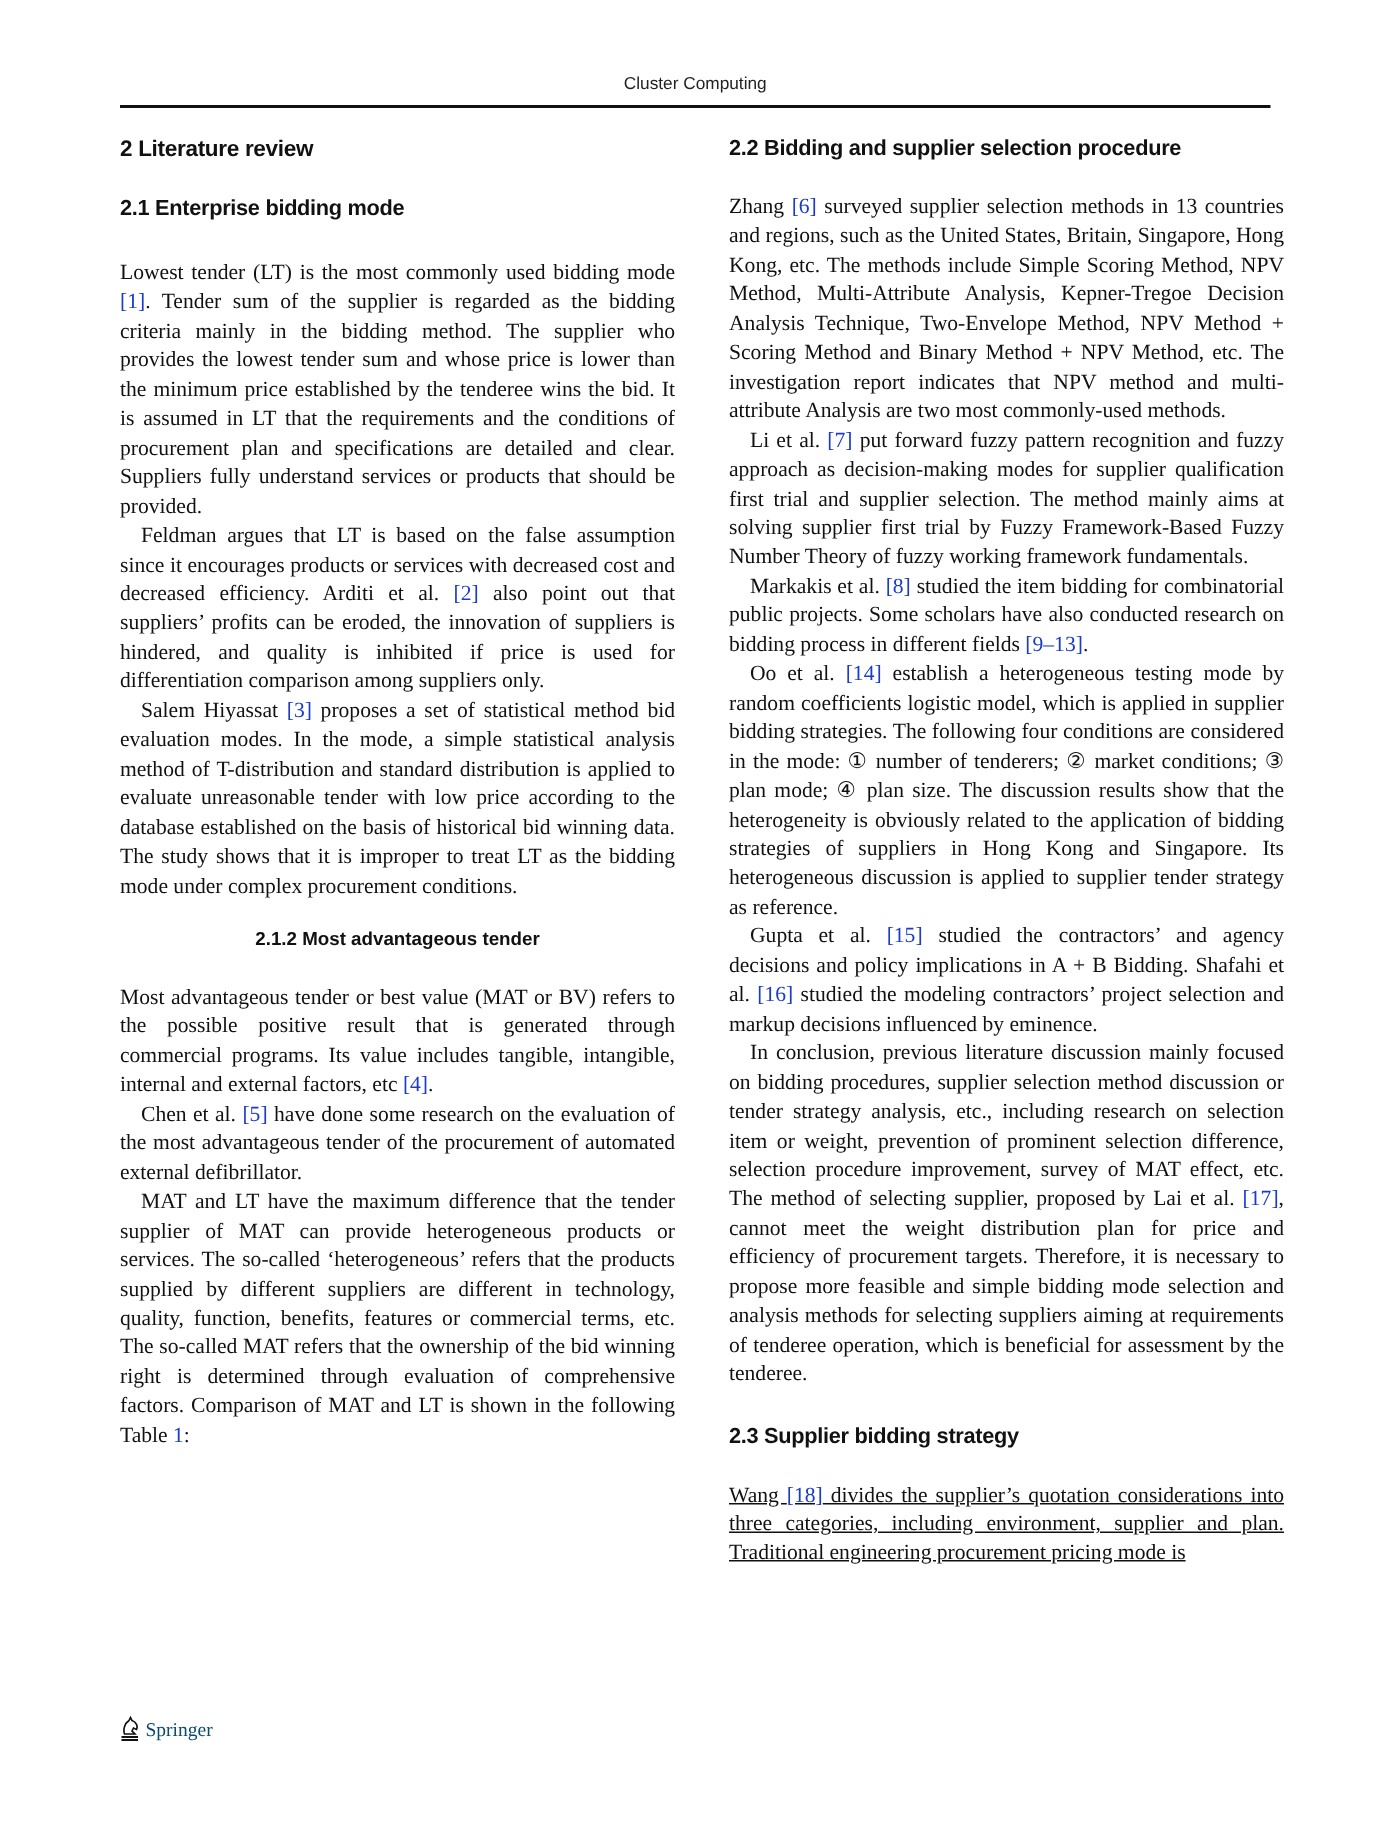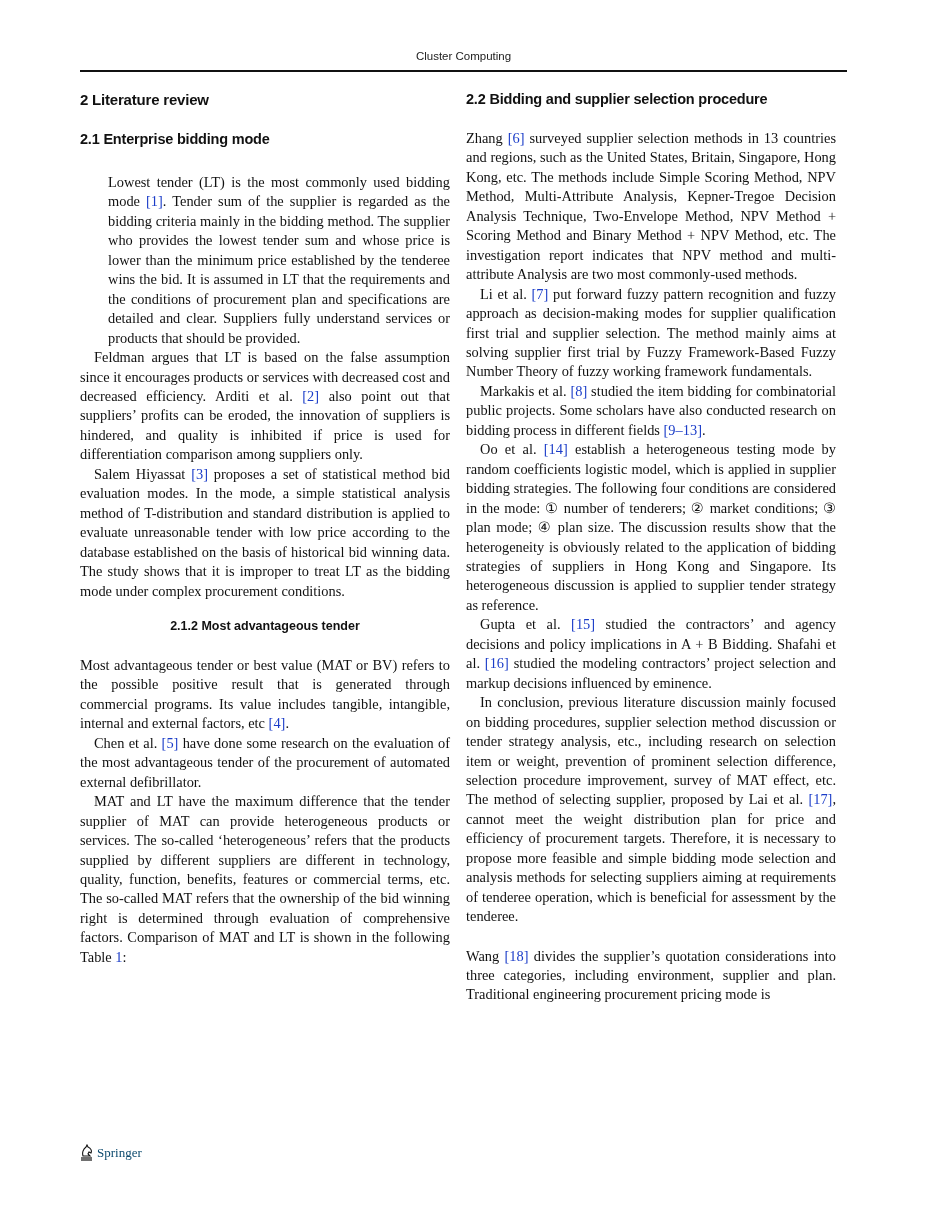--- a/index.html
+++ b/index.html
@@ -5,21 +5,21 @@
   html, body { margin: 0; padding: 0; background: #ffffff; }
   body { width: 925px; height: 1230px; position: relative; overflow: hidden; color: #111; }
   .running-head {
     position: absolute; left: 80px; top: 50px; width: 767px; text-align: center;
     font-family: "Liberation Sans", sans-serif; font-size: 11.5px; color: #222;
   }
   .head-rule { position: absolute; left: 80px; top: 70px; width: 767px; height: 2px; background: #111; }
   .col { position: absolute; top: 84px; width: 370px;
     font-family: "Liberation Serif", serif; font-size: 14.4px; line-height: 19.45px; }
   .col.left { left: 80px; }
-  .col.right { left: 466px; }
+  .col.right { left: 486px; }
   .h1 { font-family: "Liberation Sans", sans-serif; font-weight: bold; font-size: 15px;
     margin: 0; line-height: 20px; letter-spacing: -0.2px; }
   .h2 { font-family: "Liberation Sans", sans-serif; font-weight: bold; font-size: 14.5px;
     margin: 0; line-height: 20px; letter-spacing: -0.2px; }
   .h3 { font-family: "Liberation Sans", sans-serif; font-weight: bold; font-size: 12.5px;
     margin: 0; line-height: 18px; }
   p { margin: 0; text-align: justify; hyphens: manual; }
   p.indent { text-indent: 14px; }
   .cite { color: #1a3cc8; }
   .footer { position: absolute; left: 80px; top: 1144px; display: flex; align-items: center;
@@ -29,21 +29,21 @@
 </head>
 <body>
 
 <div class="running-head">Cluster Computing</div>
 <div class="head-rule"></div>
 
 <div class="col left">
   <h1 class="h1" style="margin-top:6px;">2 Literature review</h1>
   <h2 class="h2" style="margin-top:19px;">2.1 Enterprise bidding mode</h2>
 
-  <p style="margin-top:24px;margin-left:28px;">
+  <p style="margin-top:24px;">
     <span>Lowest tender (LT) is the most commonly used bidding mode </span><span class="cite">[1]</span><span>. Tender sum of the supplier is regarded as the bidding criteria mainly in the bidding method. The supplier who provides the lowest tender sum and whose price is lower than the minimum price established by the tenderee wins the bid. It is assumed in LT that the requirements and the conditions of procurement plan and specifications are detailed and clear. Suppliers fully understand services or products that should be provided.</span>
   </p>
   <p class="indent">
     <span>Feldman argues that LT is based on the false assumption since it encourages products or services with decreased cost and decreased efficiency. Arditi et al. </span><span class="cite">[2]</span><span> also point out that suppliers’ profits can be eroded, the innovation of suppliers is hindered, and quality is inhibited if price is used for differentiation comparison among suppliers only.</span>
   </p>
   <p class="indent">
     <span>Salem Hiyassat </span><span class="cite">[3]</span><span> proposes a set of statistical method bid evaluation modes. In the mode, a simple statistical analysis method of T-distribution and standard distribution is applied to evaluate unreasonable tender with low price according to the database established on the basis of his­torical bid winning data. The study shows that it is improper to treat LT as the bidding mode under complex procurement conditions.</span>
   </p>
 
   <h3 class="h3" style="margin-top:16px;text-align:center;">2.1.2 Most advantageous tender</h3>
@@ -74,22 +74,23 @@
   <p class="indent">
     <span>Oo et al. </span><span class="cite">[14]</span><span> establish a heterogeneous testing mode by random coefficients logistic model, which is applied in supplier bidding strategies. The following four conditions are considered in the mode: ① number of tenderers; ② market conditions; ③ plan mode; ④ plan size. The dis­cussion results show that the heterogeneity is obviously related to the application of bidding strategies of suppliers in Hong Kong and Singapore. Its heterogeneous discussion is applied to supplier tender strategy as reference.</span>
   </p>
   <p class="indent">
     <span>Gupta et al. </span><span class="cite">[15]</span><span> studied the contractors’ and agency decisions and policy implications in A + B Bidding. Shafahi et al. </span><span class="cite">[16]</span><span> studied the modeling contractors’ project selection and markup decisions influenced by eminence.</span>
   </p>
   <p class="indent">
     <span>In conclusion, previous literature discussion mainly focused on bidding procedures, supplier selection method discussion or tender strategy analysis, etc., including research on selection item or weight, prevention of prominent selection difference, selection procedure improvement, survey of MAT effect, etc. The method of selecting supplier, proposed by Lai et al. </span><span class="cite">[17]</span><span>, cannot meet the weight distribution plan for price and efficiency of procurement targets. Therefore, it is necessary to propose more feasible and simple bidding mode selection and analysis methods for selecting suppliers aiming at requirements of tenderee operation, which is beneficial for assessment by the tenderee.</span>
   </p>
 
+  <h2 class="h2" style="margin-top:21px;">2.3 Supplier bidding strategy</h2>
 
-  <p style="margin-top:20px;">
+  <p style="margin-top:20px;text-decoration:underline;">
     <span>Wang </span><span class="cite">[18]</span><span> divides the supplier’s quotation considerations into three categories, including environment, supplier and plan. Traditional engineering procurement pricing mode is</span>
   </p>
 </div>
 
 <div class="footer">
   <svg width="14" height="17" viewBox="0 0 14 17">
     <path d="M3 12 C2 9 3 5 6 3 L7 1 L8 3 C11 4 12 7 11 9 L9 8 L8 10 C9 11 10 12 10 12 Z" fill="none" stroke="#111" stroke-width="1.1"></path>
     <line x1="1" y1="14" x2="12" y2="14" stroke="#111" stroke-width="1.2"></line>
     <line x1="1" y1="16" x2="12" y2="16" stroke="#111" stroke-width="1.2"></line>
   </svg>

